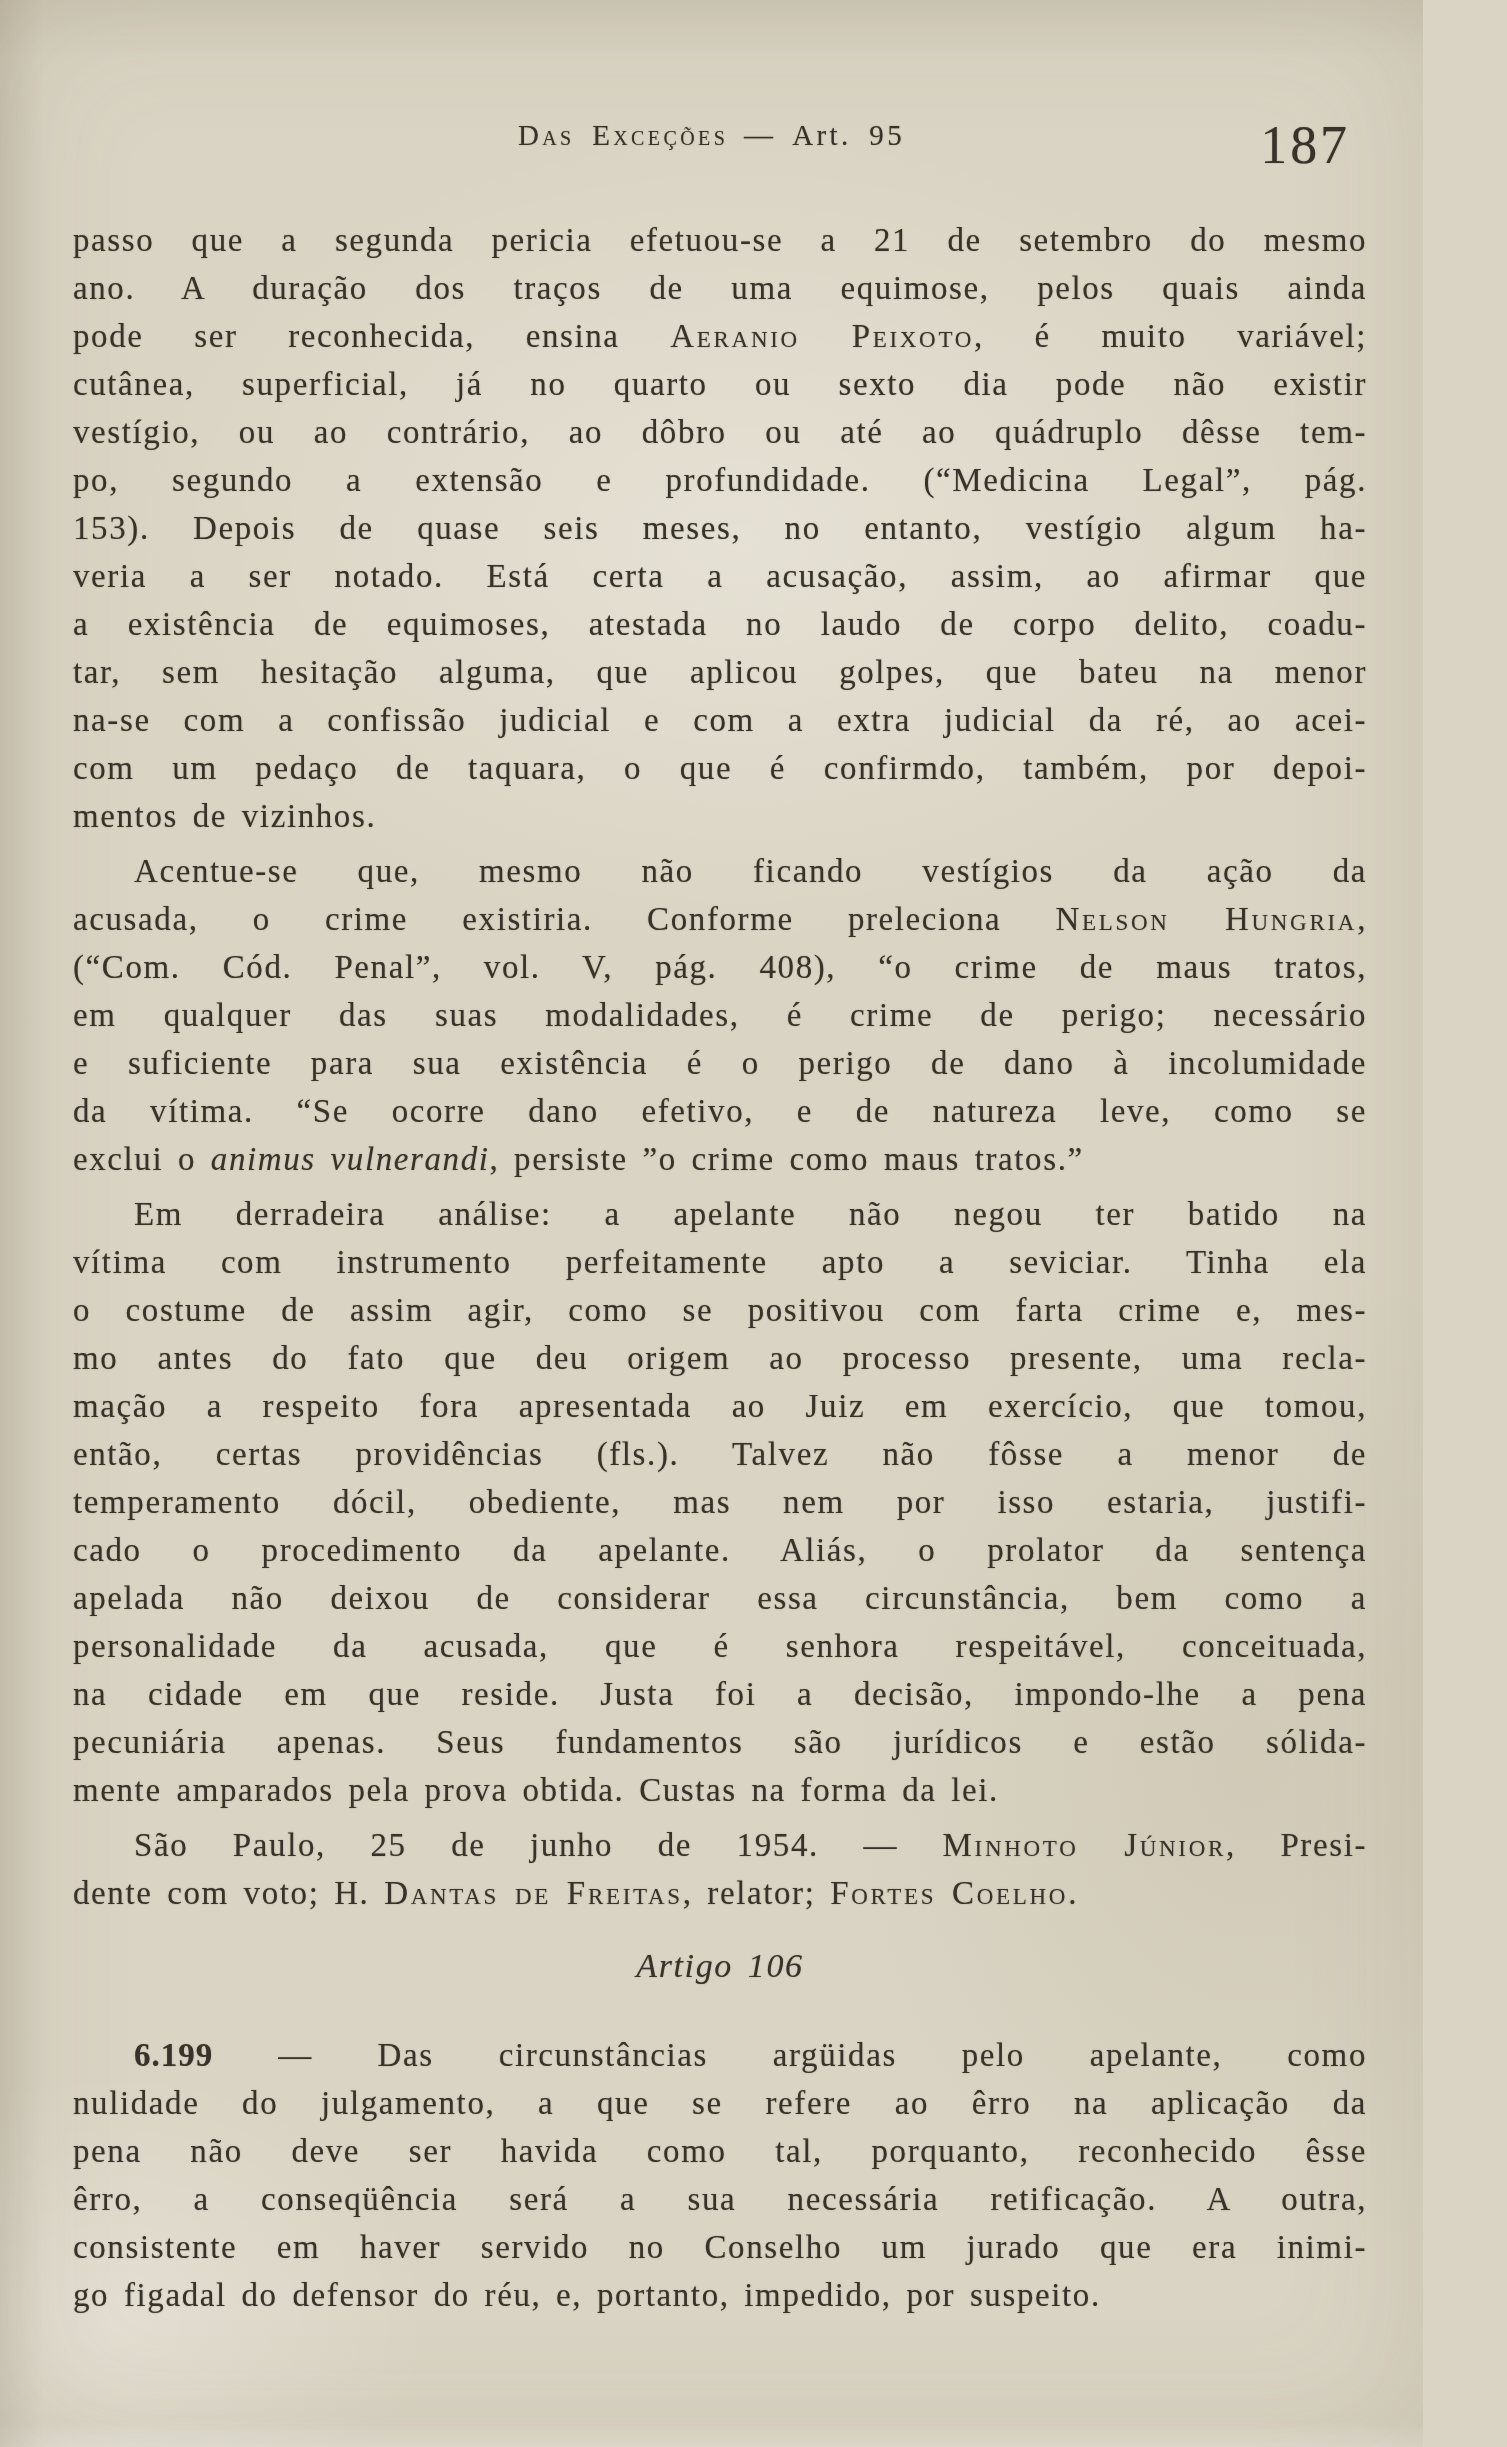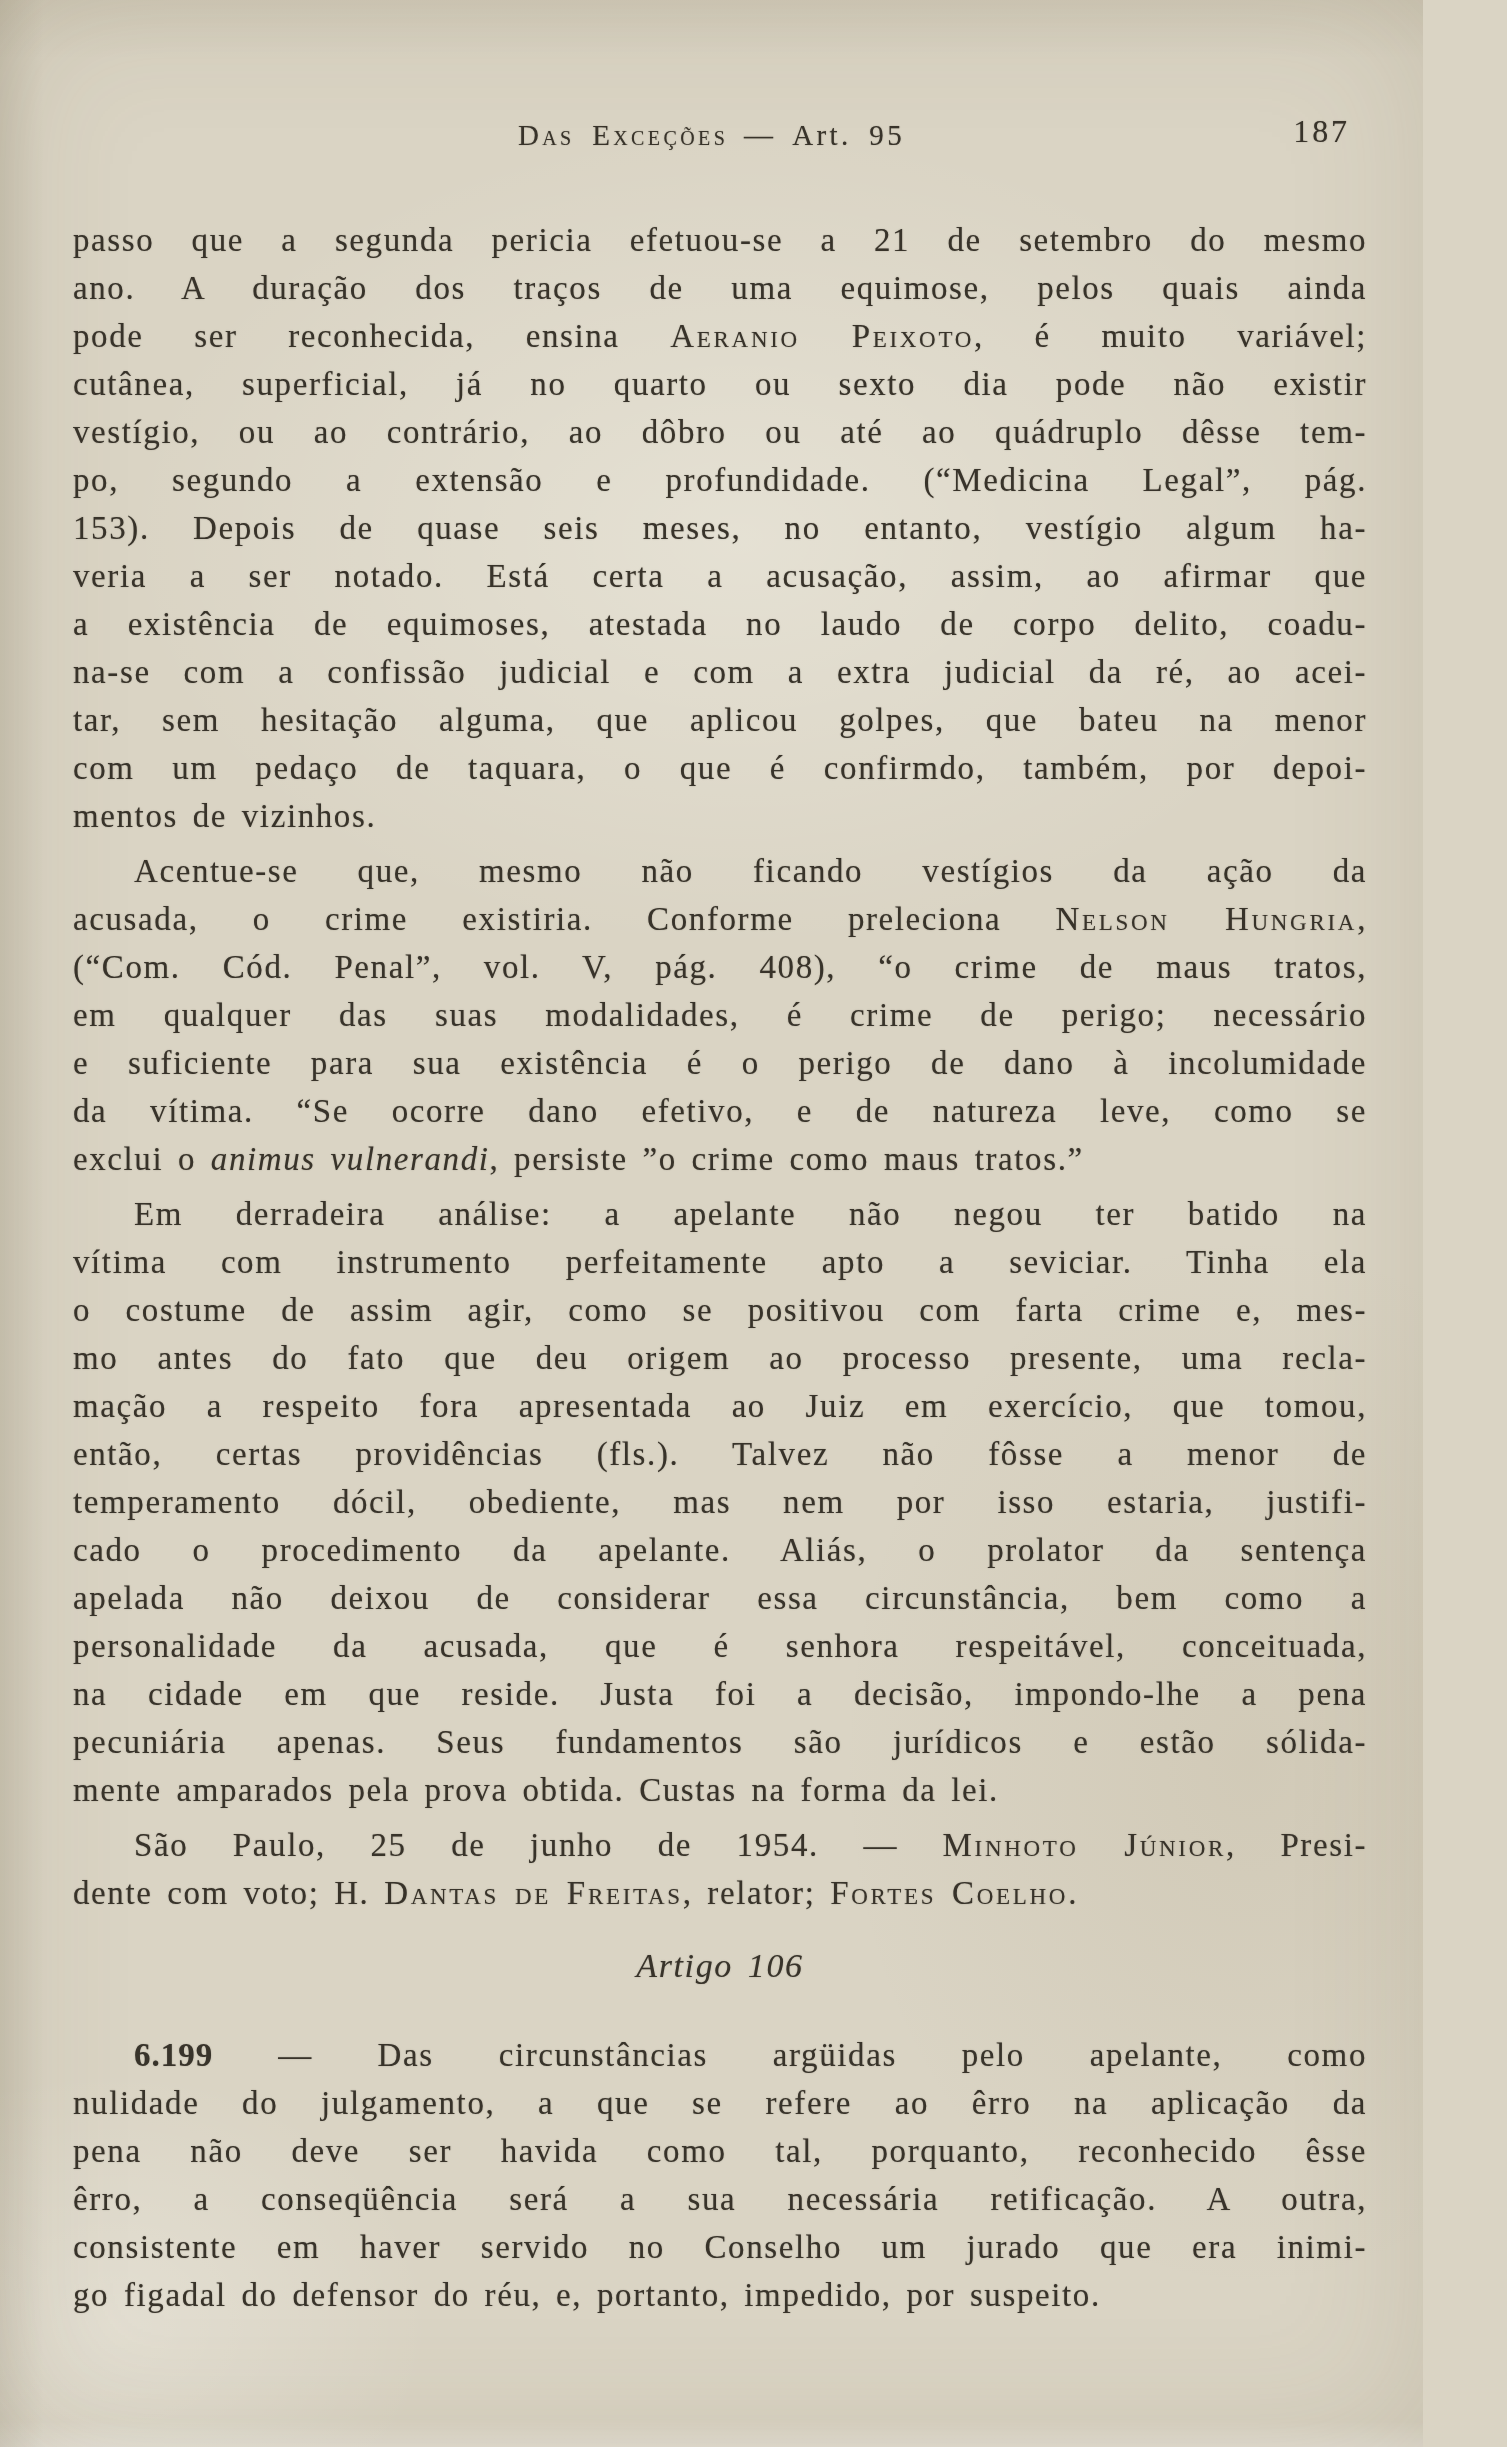--- a/index.html
+++ b/index.html
@@ -35,23 +35,23 @@
     font-size:29px;
     line-height:35px;
     letter-spacing:3.4px;
     word-spacing:6.9px;
     text-shadow:0 0 1.2px rgba(56,50,40,0.45);
   }
   .header .title{ font-variant:small-caps; }
   .header .article{ margin-left:15.7px; }
   .pagenum{
     position:absolute;
-    top:114px;
+    top:128px;
     right:73px;
-    font-size:32px;
+    font-size:54px;
     letter-spacing:2.9px;
     text-shadow:0 0 1.2px rgba(56,50,40,0.45);
   }
   .body{
     margin-top:63px;
     padding:0 56px 0 73px;
     font-size:33px;
     line-height:48px;
     letter-spacing:1.6px;
     word-spacing:4.9px;
@@ -89,22 +89,22 @@
       <div class="para">
         <div class="line"><span>passo que a segunda pericia efetuou-se a 21 de setembro do mesmo</span></div>
         <div class="line"><span>ano.  A duração dos traços de uma equimose, pelos quais ainda</span></div>
         <div class="line"><span>pode ser reconhecida, ensina </span><span class="sc">Aeranio Peixoto</span><span>, é muito variável;</span></div>
         <div class="line"><span>cutânea, superficial, já no quarto ou sexto dia pode não existir</span></div>
         <div class="line"><span>vestígio, ou ao contrário, ao dôbro ou até ao quádruplo dêsse tem-</span></div>
         <div class="line"><span>po, segundo a extensão e profundidade.  (“Medicina Legal”, pág.</span></div>
         <div class="line"><span>153).  Depois de quase seis meses, no entanto, vestígio algum ha-</span></div>
         <div class="line"><span>veria a ser notado.  Está certa a acusação, assim, ao afirmar que</span></div>
         <div class="line"><span>a existência de equimoses, atestada no laudo de corpo delito, coadu-</span></div>
+        <div class="line"><span>tar, sem hesitação alguma, que aplicou golpes, que bateu na menor</span></div>
         <div class="line"><span>na-se com a confissão judicial e com a extra judicial da ré, ao acei-</span></div>
-        <div class="line"><span>tar, sem hesitação alguma, que aplicou golpes, que bateu na menor</span></div>
         <div class="line"><span>com um pedaço de taquara, o que é confirmdo, também, por depoi-</span></div>
         <div class="line last"><span>mentos de vizinhos.</span></div>
       </div>
       <div class="para">
         <div class="line indent"><span>Acentue-se que, mesmo não ficando vestígios da ação da</span></div>
         <div class="line"><span>acusada, o crime existiria.  Conforme preleciona </span><span class="sc">Nelson Hungria</span><span>,</span></div>
         <div class="line"><span>(“Com. Cód. Penal”, vol. V, pág. 408), “o crime de maus tratos,</span></div>
         <div class="line"><span>em qualquer das suas modalidades, é crime de perigo;  necessário</span></div>
         <div class="line"><span>e suficiente para sua existência é o perigo de dano à incolumidade</span></div>
         <div class="line"><span>da vítima. “Se ocorre dano efetivo, e de natureza leve, como se</span></div>

